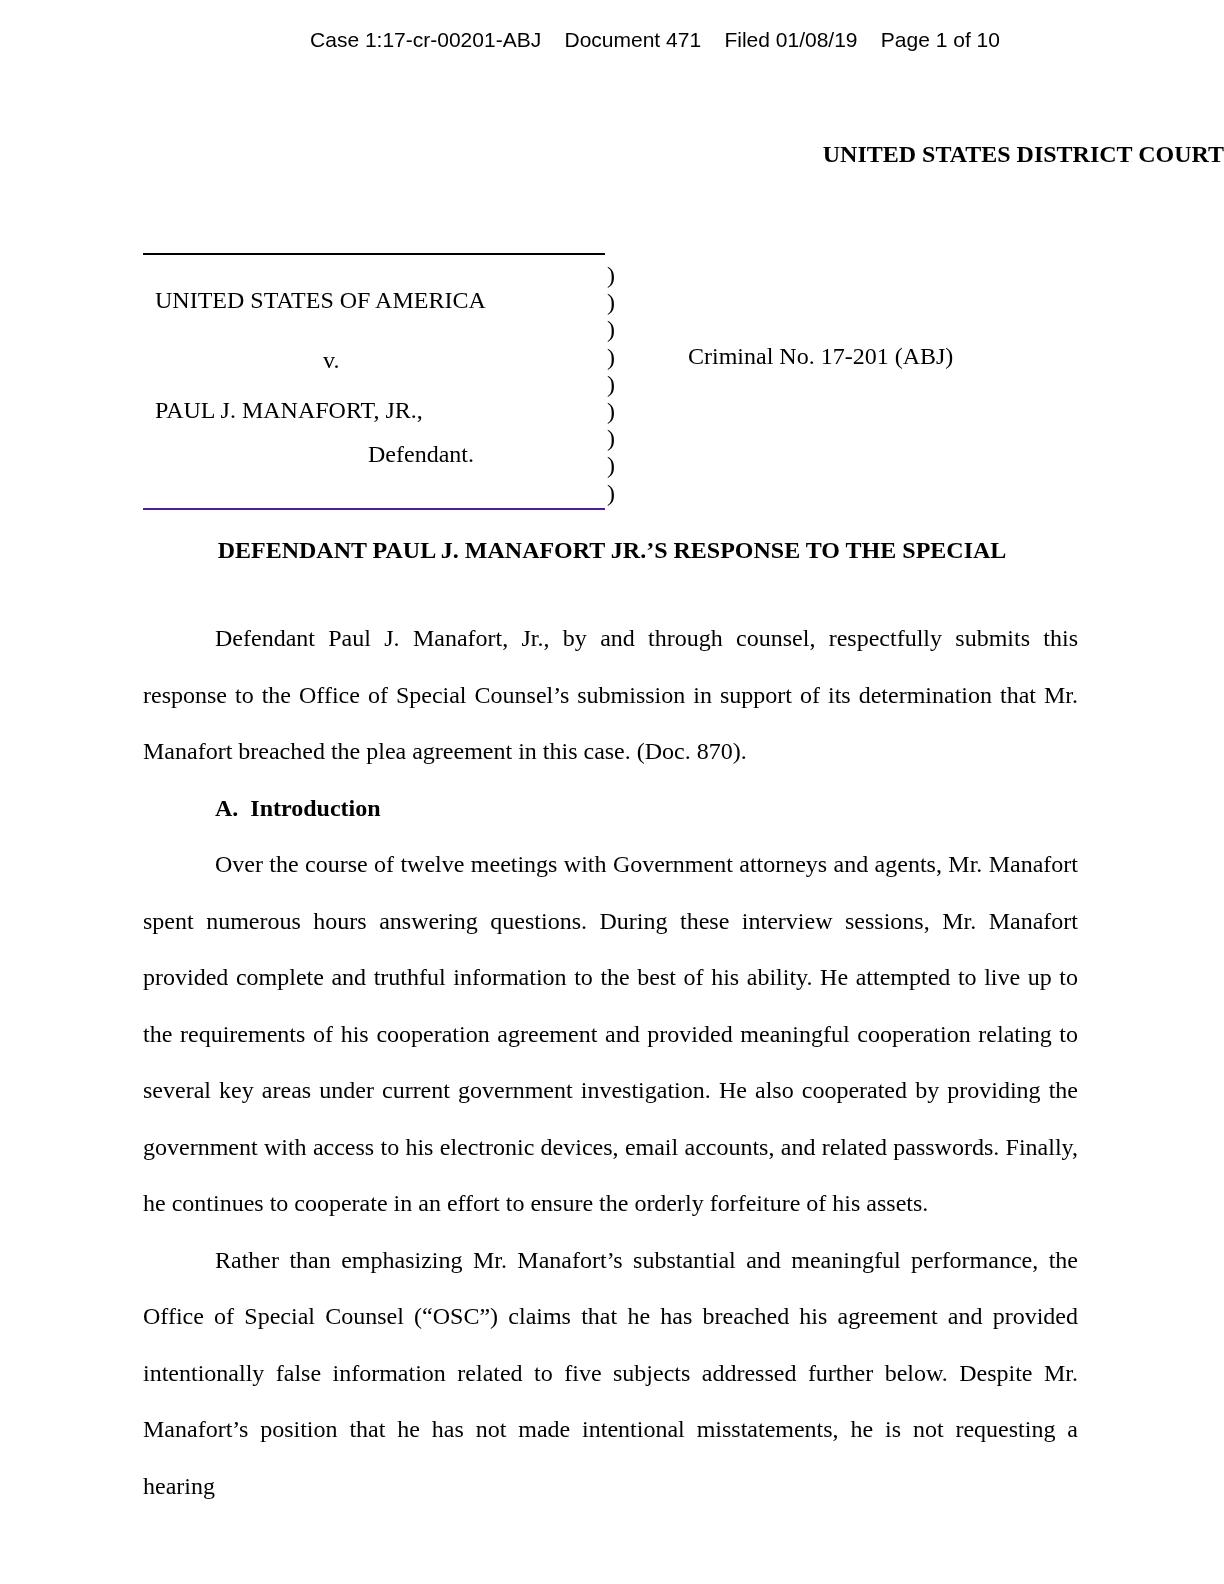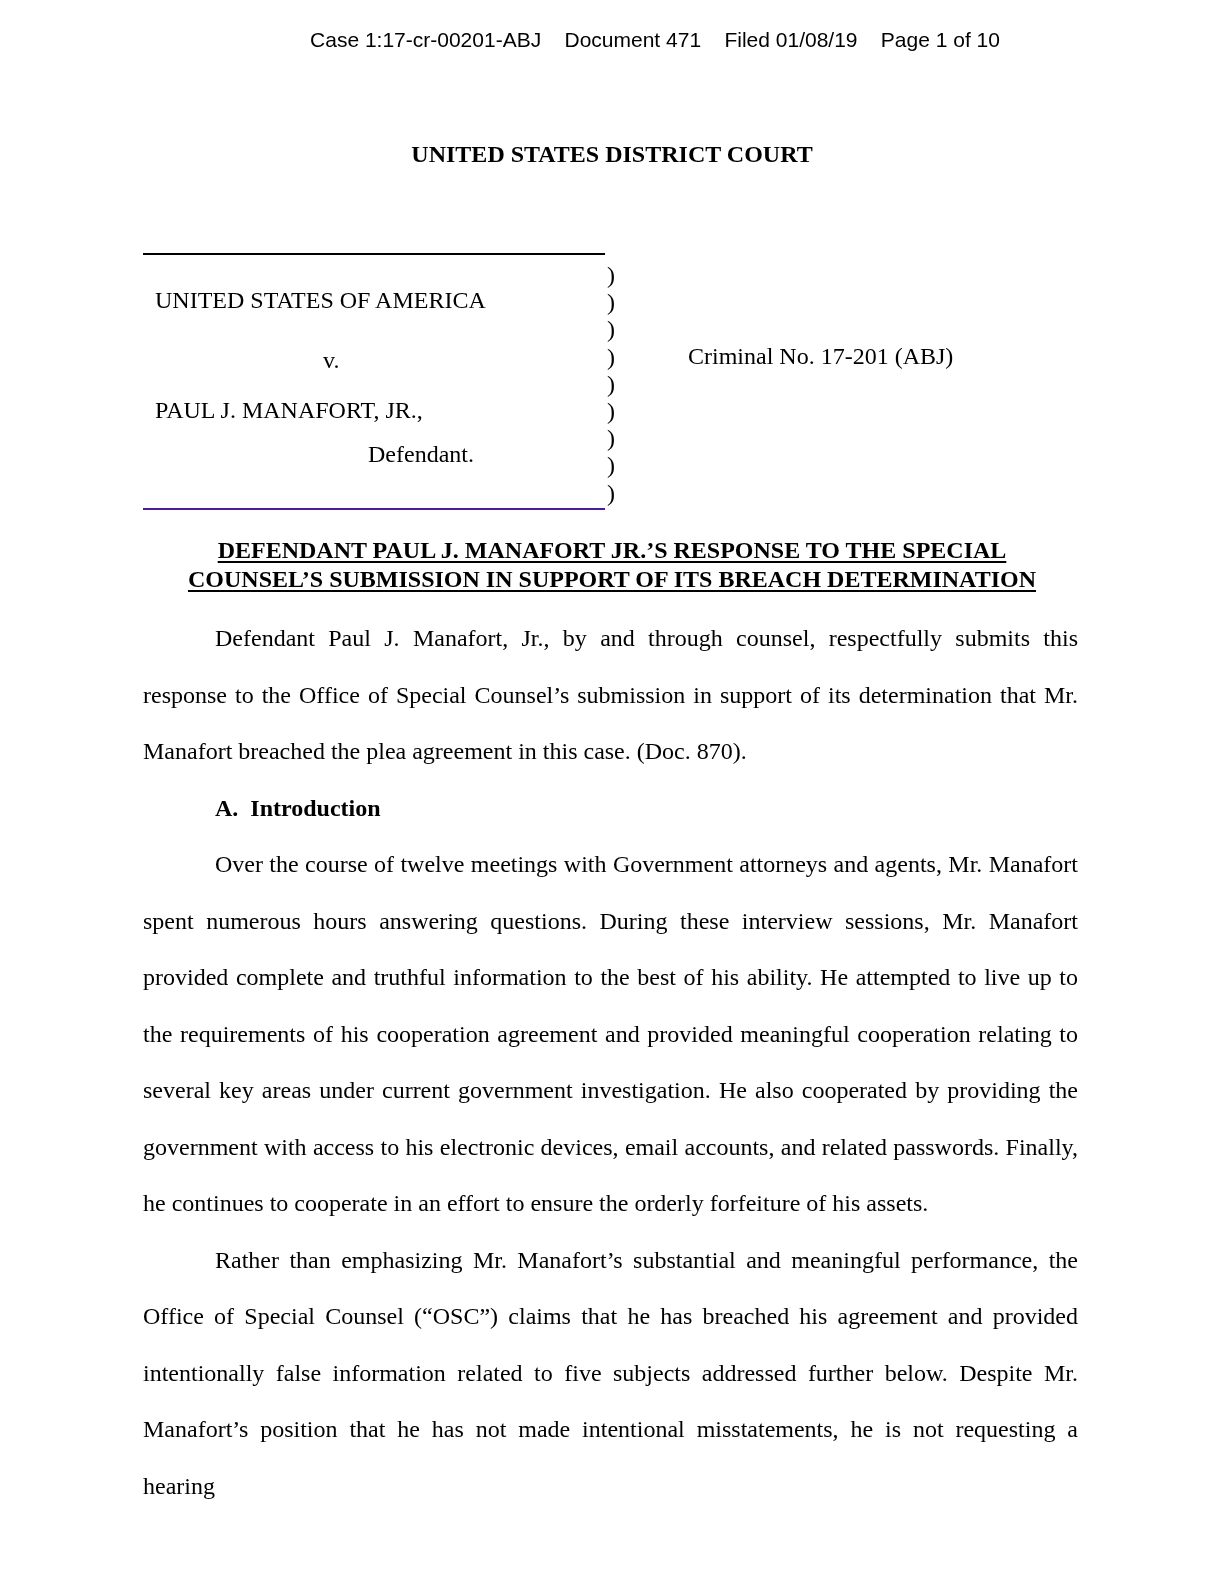--- a/index.html
+++ b/index.html
@@ -27,21 +27,21 @@
     white-space: pre;
     padding-left: 43px;
   }
 
   
   .court-name {
     position: absolute;
     top: 140px;
     left: 0;
     width: 100%;
-    text-align: center;
+    text-align: right;
     font-weight: bold;
     line-height: 29px;
   }
 
   
   .caption {
     position: absolute;
     left: 143px;
     top: 253px;
     width: 935px;
@@ -73,21 +73,20 @@
   .doc-title {
     position: absolute;
     top: 536px;
     left: 0;
     width: 100%;
     text-align: center;
     font-weight: bold;
     line-height: 29px;
   }
   .doc-title .u {
-    text-decoration: underline;
     text-decoration-thickness: 2px;
     text-underline-offset: 3px;
   }
 
   
   .body-text {
     position: absolute;
     left: 143px;
     top: 610px;
     width: 935px;
@@ -132,21 +131,20 @@
       <span class="paren">)</span>
       <span class="paren">)</span>
       <span class="paren">)</span>
       <span class="paren">)</span>
     </div>
     <div class="cap-case-number">Criminal No. 17-201 (ABJ)</div>
   </div>
 
   <div class="doc-title">
     <div><span class="u">DEFENDANT PAUL J. MANAFORT JR.’S RESPONSE TO THE SPECIAL</span></div>
-    <div><span class="u">COUNSEL’S SUBMISSION IN SUPPORT OF ITS BREACH DETERMINATION</span></div>
   </div>
 
   <div class="body-text">
     <p class="para">Defendant Paul J. Manafort, Jr., by and through counsel, respectfully submits this response to the Office of Special Counsel’s submission in support of its determination that Mr. Manafort breached the plea agreement in this case.  (Doc. 870).</p>
     <h2 class="section-heading" style="font-size:24px;">A.  Introduction</h2>
     <p class="para">Over the course of twelve meetings with Government attorneys and agents, Mr. Manafort spent numerous hours answering questions.  During these interview sessions, Mr. Manafort provided complete and truthful information to the best of his ability.  He attempted to live up to the requirements of his cooperation agreement and provided meaningful cooperation relating to several key areas under current government investigation.  He also cooperated by providing the government with access to his electronic devices, email accounts, and related passwords.  Finally, he continues to cooperate in an effort to ensure the orderly forfeiture of his assets.</p>
     <p class="para">Rather than emphasizing Mr. Manafort’s substantial and meaningful performance, the Office of Special Counsel (“OSC”) claims that he has breached his agreement and provided intentionally false information related to five subjects addressed further below.  Despite Mr. Manafort’s position that he has not made intentional misstatements, he is not requesting a hearing</p>
   </div>
 
 </div>

